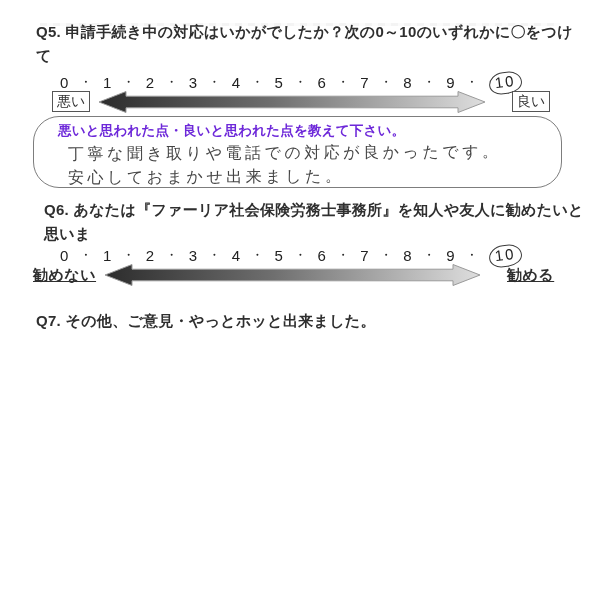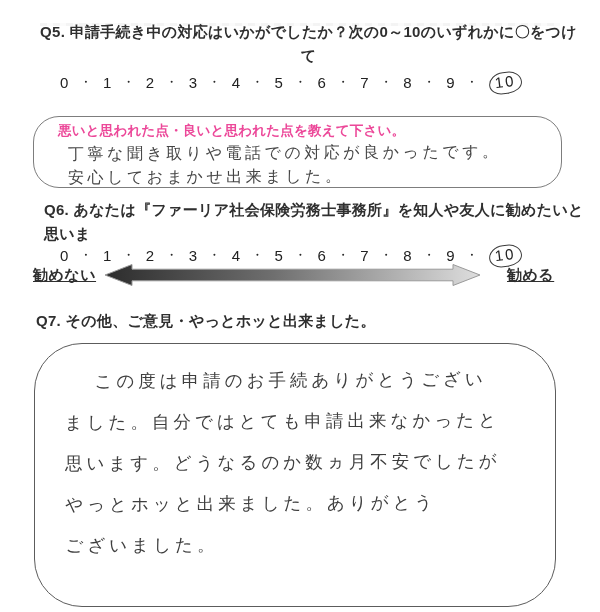--- a/index.html
+++ b/index.html
@@ -12,21 +12,21 @@
   
   .scan-noise{
     position:absolute; left:40px; top:23px; width:520px; height:3px;
     background:repeating-linear-gradient(90deg,#f1f1f1 0 7px,#fafafa 7px 13px);
     opacity:.8;
   }
   .heading{
     position:absolute; font-weight:700; font-size:15px; line-height:23.5px;
     color:#2f2f2f; letter-spacing:.3px;
   }
-  .q5-heading{ left:36px; top:20px; width:545px;text-align:center; }
+  .q5-heading{ left:36px; top:20px; width:545px; }
   .q6-heading{ left:36px; top:198px; width:545px;margin-left:8px; }
   .q7-heading{ left:36px; top:309px; width:545px; }
 
   
   .scale-numbers{
     position:absolute; display:flex; justify-content:space-between;
     align-items:center; height:22px; width:462px; left:60px;
     font-size:15px; color:#222;
   }
   .scale-numbers .num{ display:inline-block; line-height:16px; }
@@ -56,21 +56,21 @@
 
   
   .bubble{
     position:absolute; background:#fff;
     border:1.6px solid #7d7d7d;
   }
   .q5-bubble{ left:33px; top:116px; width:529px; height:72px; border-radius:26px; }
   .q7-bubble{ left:34px; top:343px; width:522px; height:264px; border-radius:48px; border-color:#5c5c5c; }
   .bubble-prompt{
     position:absolute; left:24px; top:5px; font-size:13.5px; font-weight:700;
-    color:#ec4899; letter-spacing:.2px;font-family:Liberation Mono, monospace;
+    color:#6d28d9; letter-spacing:.2px;font-family:Liberation Mono, monospace;
   }
   .hw{ color:#454545; transform:rotate(-0.35deg); }
   .q5-hw-line{
     position:absolute; left:34px; font-size:16px; letter-spacing:3.5px;
     white-space:nowrap;
   }
   .q5-hw-0{ top:26px; }
   .q5-hw-1{ top:50px; }
   .q7-lines{ position:absolute; left:30px; top:16px; width:470px; }
   .q7-line{
@@ -106,20 +106,34 @@
       <span class="dot">・</span>
       <span class="num">7</span>
       <span class="dot">・</span>
       <span class="num">8</span>
       <span class="dot">・</span>
       <span class="num">9</span>
       <span class="dot">・</span>
       <span class="num circled">10</span>
     </div>
 
+  <div class="arrow-row q5-arrow-row">
+    <span class="boxed-label" style="left:52px; top:2px;">悪い</span>
+    <svg class="arrow-svg" style="left:98px;" width="388" height="24" viewBox="0 0 388 24">
+      <defs>
+        <linearGradient id="g-q5" x1="0" y1="0" x2="1" y2="0">
+          <stop offset="0" stop-color="#2c2c2c"></stop>
+          <stop offset="0.45" stop-color="#6f6f6f"></stop>
+          <stop offset="1" stop-color="#dedede"></stop>
+        </linearGradient>
+      </defs>
+      <path d="M1,12 L28,1.5 L28,6.2 L360,6.2 L360,1.5 L387,12 L360,22.5 L360,17.8 L28,17.8 L28,22.5 Z" fill="url(#g-q5)" stroke="#9a9a9a" stroke-width="1"></path>
+    </svg>
+    <span class="boxed-label" style="left:512px; top:2px;">良い</span>
+  </div>
 
   <div class="bubble q5-bubble">
     <div class="bubble-prompt">悪いと思われた点・良いと思われた点を教えて下さい。</div>
     <div class="hw q5-hw-line q5-hw-0">丁寧な聞き取りや電話での対応が良かったです。</div>
     <div class="hw q5-hw-line q5-hw-1">安心しておまかせ出来ました。</div>
   </div>
 
   <div class="heading q6-heading">
     <div>Q6. あなたは『ファーリア社会保険労務士事務所』を知人や友人に勧めたいと思いま</div>
   </div>
@@ -158,22 +172,13 @@
           <stop offset="1" stop-color="#dedede"></stop>
         </linearGradient>
       </defs>
       <path d="M1,12 L28,1.5 L28,6.2 L349,6.2 L349,1.5 L376,12 L349,22.5 L349,17.8 L28,17.8 L28,22.5 Z" fill="url(#g-q6)" stroke="#9a9a9a" stroke-width="1"></path>
     </svg>
     <span class="plain-label" style="left:507px; top:3px;">勧める</span>
   </div>
 
   <div class="heading q7-heading">Q7. その他、ご意見・やっとホッと出来ました。</div>
 
-  <div class="bubble q7-bubble">
-    <div class="q7-lines hw">
-      <div class="q7-line">この度は申請のお手続ありがとうござい</div>
-      <div class="q7-line">ました。自分ではとても申請出来なかったと</div>
-      <div class="q7-line">思います。どうなるのか数ヵ月不安でしたが</div>
-      <div class="q7-line">やっとホッと出来ました。ありがとう</div>
-      <div class="q7-line">ございました。</div>
-    </div>
-  </div>
 </div>
 
 </body></html>

